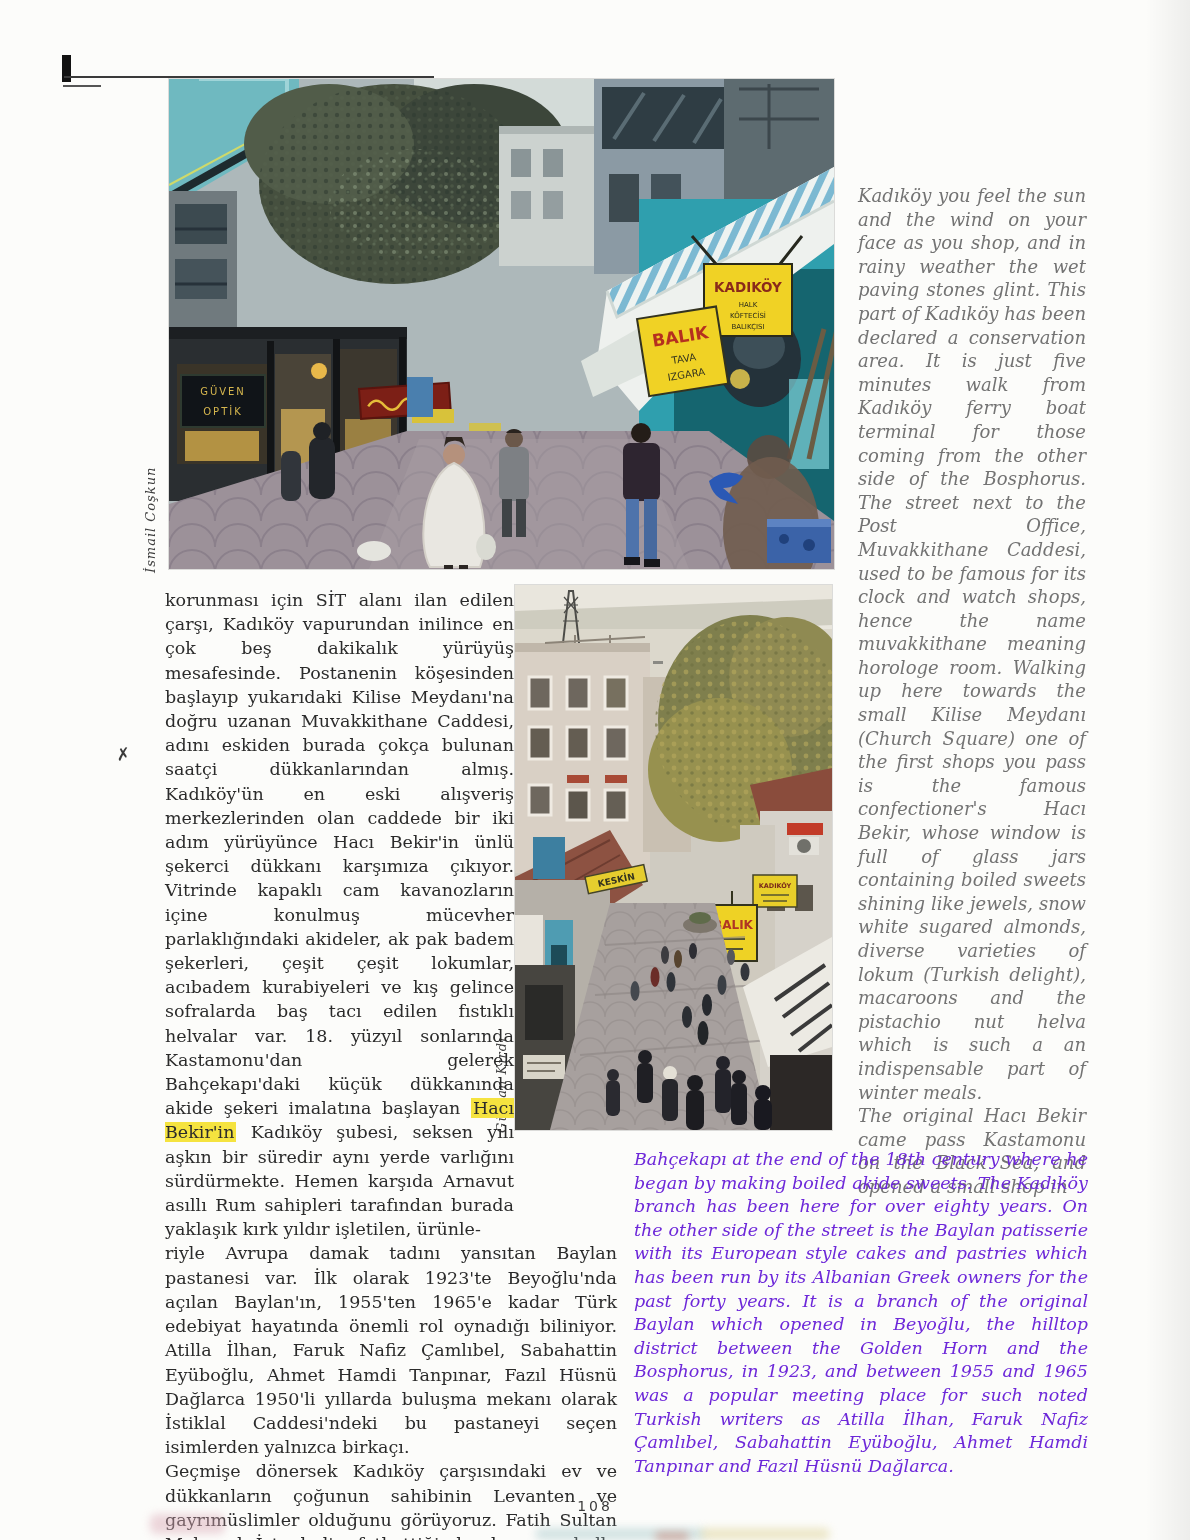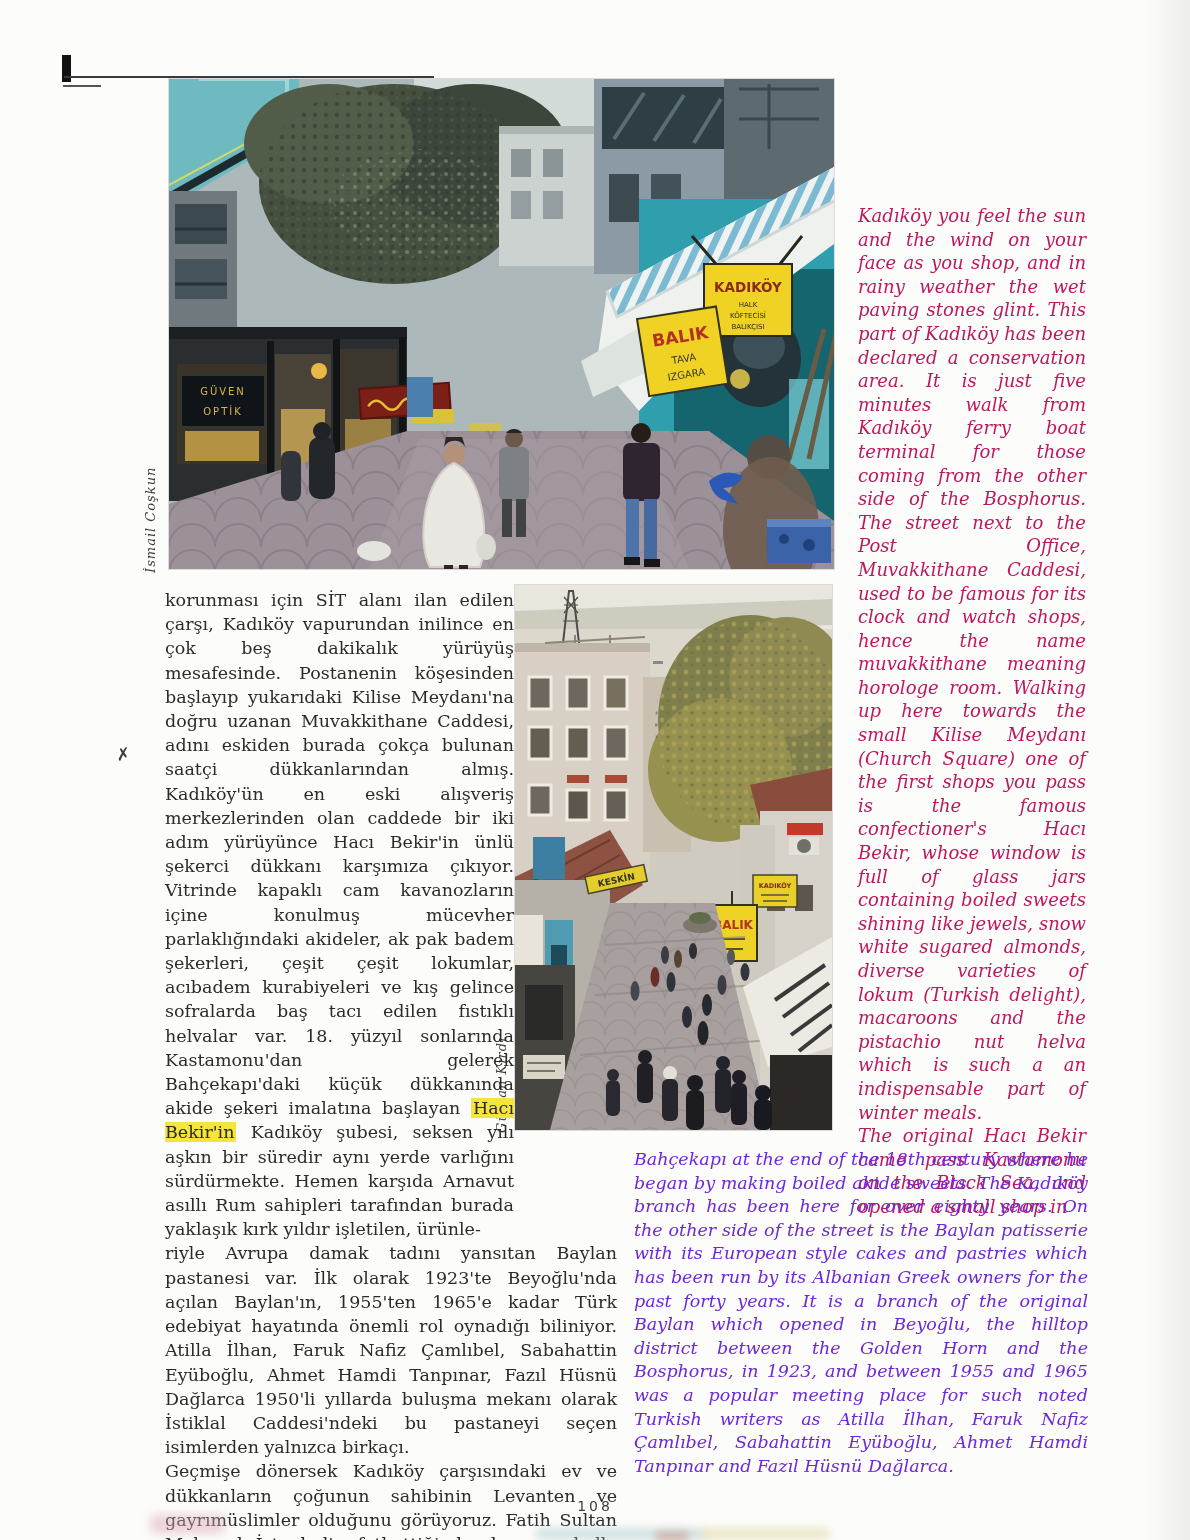--- a/index.html
+++ b/index.html
@@ -20,22 +20,22 @@
     position:absolute;writing-mode:vertical-rl;transform:rotate(180deg);
     font-family:"DejaVu Serif",serif;font-style:italic;font-size:13px;color:#3d3d3d;
     letter-spacing:1px;white-space:nowrap;
   }
   .credit1{left:143px;top:473px;height:100px;}
   .credit2{left:494px;top:1028px;height:105px;}
   .margin-mark{position:absolute;left:116px;top:744px;font-family:"DejaVu Sans",sans-serif;
     font-size:17px;color:#3a3a3a;transform:rotate(-8deg);}
   
   .txt{position:absolute;text-align:justify;}
-  .eng-col{left:858px;top:204px;width:228px;
-    font-style:italic;font-size:18px;line-height:23.6px;color:#be185d;}
+  .eng-col{left:858px;top:184px;width:228px;
+    font-style:italic;font-size:18px;line-height:23.6px;color:#737373;}
   .eng-col p{margin:0;}
   .eng-wide{left:634px;top:1148px;width:454px;
     font-style:italic;font-size:17.5px;line-height:23.6px;color:#6d28d9;}
   .eng-wide p{margin:0;}
   .tur-flow{left:165px;top:588px;width:452px;
     font-size:17.5px;line-height:24.2px;color:#2b2b2b;}
   .tur-narrow{width:349px;text-align:justify;}
   .tur-wide{width:452px;text-align:justify;margin-top:0;}
   .tur-flow p{margin:0;}
   .hl{background:#f5e33f;padding:0 2px;}

